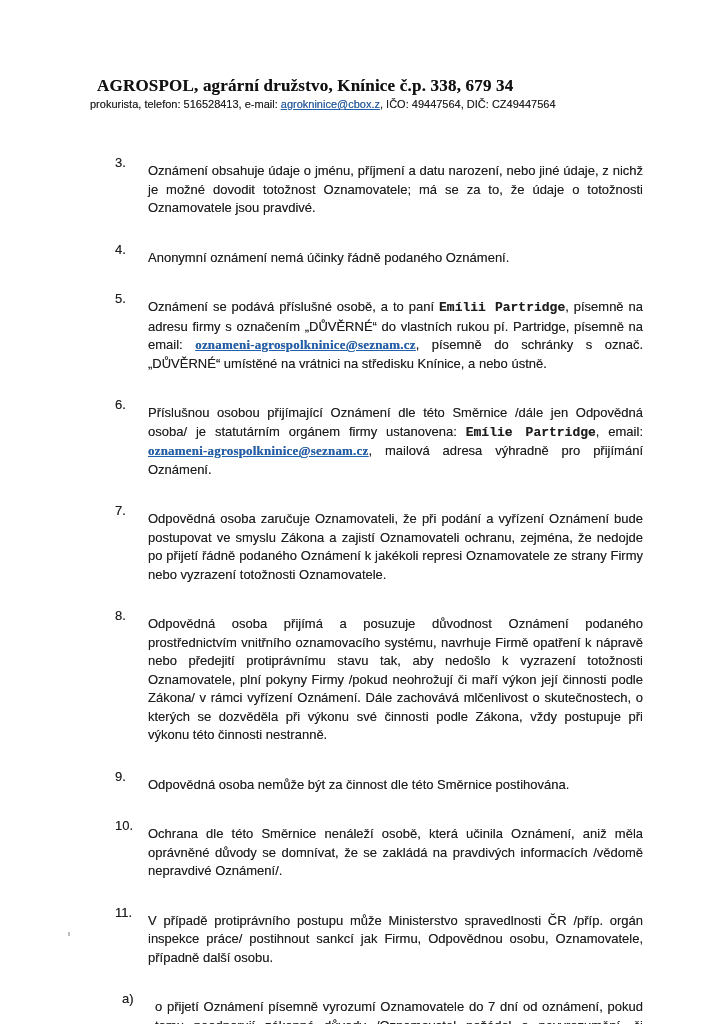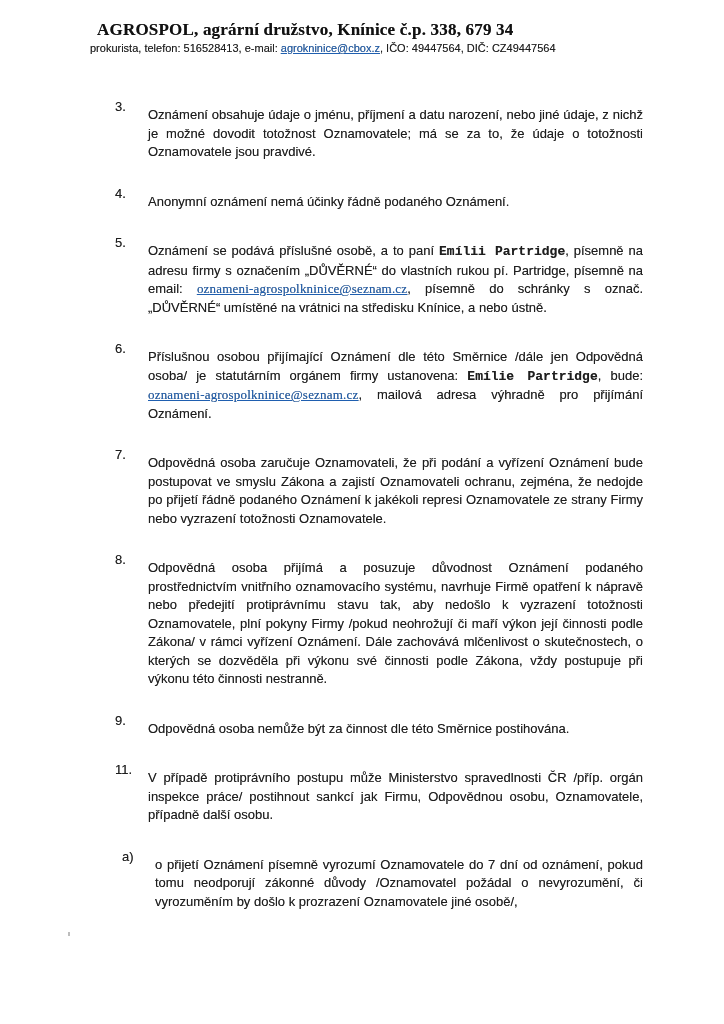--- a/index.html
+++ b/index.html
@@ -11,21 +11,21 @@
     position: relative;
     width: 724px;
     height: 1024px;
     background: #ffffff;
     overflow: hidden;
     font-family: "Liberation Sans", sans-serif;
     color: var(--body-text, #1e1e1e);
     text-shadow: 0 0 0.5px rgba(30,30,30,0.55);
   }
   .letterhead {
-    padding-top: 20px;
+    padding-top: 76px;
     margin-left: 90px;
   }
   .title {
     font-family: "Liberation Serif", serif;
     font-weight: bold;
     font-size: 17px;
     line-height: 20px;
     margin-left: 7px;
     letter-spacing: 0.2px;
     color: #111111;
@@ -61,21 +61,21 @@
     margin-left: 7px;
     margin-bottom: 0;
   }
   .b { font-weight: bold; font-family: Liberation Mono, monospace; }
   a.lnk {
     color: var(--link-blue, #1f5fb0);
     text-decoration: underline;
   }
   a.lnk.serif {
     font-family: "Liberation Serif", serif;
-    font-weight: normal;
+    font-weight: bold;
     letter-spacing: 0.2px;
   }
   .speck {
     position: absolute;
     left: 68px;
     top: 932px;
     width: 2px;
     height: 4px;
     background: var(--speck, #bdbdbd);
   }
@@ -102,38 +102,42 @@
       <p class="txt"><span>Anonymní oznámení nemá účinky řádně podaného Oznámení.</span></p>
     </div>
 
     <div class="row">
       <span class="num">5.</span>
       <p class="txt"><span>Oznámení se podává příslušné osobě, a to paní </span><span class="b">Emílii Partridge</span><span>, písemně na adresu firmy s označením „DŮVĚRNÉ“ do vlastních rukou pí. Partridge, písemně na email: </span><a class="lnk serif" href="#">oznameni-agrospolkninice@seznam.cz</a><span>, písemně do schránky s označ. „DŮVĚRNÉ“ umístěné na vrátnici na středisku Knínice, a nebo ústně.</span></p>
     </div>
 
     <div class="row">
       <span class="num">6.</span>
-      <p class="txt"><span>Příslušnou osobou přijímající Oznámení dle této Směrnice /dále jen Odpovědná osoba/ je statutárním orgánem firmy ustanovena: </span><span class="b">Emílie Partridge</span><span>, bude: </span><a class="lnk serif" href="#">oznameni-agrospolkninice@seznam.cz</a><span>, mailová adresa výhradně pro přijímání Oznámení.</span></p>
+      <p class="txt"><span>Příslušnou osobou přijímající Oznámení dle této Směrnice /dále jen Odpovědná osoba/ je statutárním orgánem firmy ustanovena: </span><span class="b">Emílie Partridge</span><span>, email: </span><a class="lnk serif" href="#">oznameni-agrospolkninice@seznam.cz</a><span>, mailová adresa výhradně pro přijímání Oznámení.</span></p>
     </div>
 
     <div class="row">
       <span class="num">7.</span>
       <p class="txt"><span>Odpovědná osoba zaručuje Oznamovateli, že při podání a vyřízení Oznámení bude postupovat ve smyslu Zákona a zajistí Oznamovateli ochranu, zejména, že nedojde po přijetí řádně podaného Oznámení k jakékoli represi Oznamovatele ze strany Firmy nebo vyzrazení totožnosti Oznamovatele.</span></p>
     </div>
 
     <div class="row">
       <span class="num">8.</span>
       <p class="txt"><span>Odpovědná osoba přijímá a posuzuje důvodnost Oznámení podaného prostřednictvím vnitřního oznamovacího systému, navrhuje Firmě opatření k nápravě nebo předejití protiprávnímu stavu tak, aby nedošlo k vyzrazení totožnosti Oznamovatele, plní pokyny Firmy /pokud neohrožují či maří výkon její činnosti podle Zákona/ v rámci vyřízení Oznámení. Dále zachovává mlčenlivost o skutečnostech, o kterých se dozvěděla při výkonu své činnosti podle Zákona, vždy postupuje při výkonu této činnosti nestranně.</span></p>
     </div>
 
     <div class="row">
       <span class="num">9.</span>
       <p class="txt"><span>Odpovědná osoba nemůže být za činnost dle této Směrnice postihována.</span></p>
     </div>
 
+    <div class="row">
+      <span class="num">10.</span>
+      <p class="txt"><span>Ochrana dle této Směrnice nenáleží osobě, která učinila Oznámení, aniž měla oprávněné důvody se domnívat, že se zakládá na pravdivých informacích /vědomě nepravdivé Oznámení/.</span></p>
+    </div>
 
     <div class="row">
       <span class="num">11.</span>
       <p class="txt"><span>V případě protiprávního postupu může Ministerstvo spravedlnosti ČR /příp. orgán inspekce práce/ postihnout sankcí jak Firmu, Odpovědnou osobu, Oznamovatele, případně další osobu.</span></p>
     </div>
 
 
     <div class="row sub">
       <span class="num">a)</span>
       <p class="txt"><span>o přijetí Oznámení písemně vyrozumí Oznamovatele do 7 dní od oznámení, pokud tomu neodporují zákonné důvody /Oznamovatel požádal o nevyrozumění, či vyrozuměním by došlo k prozrazení Oznamovatele jiné osobě/,</span></p>

